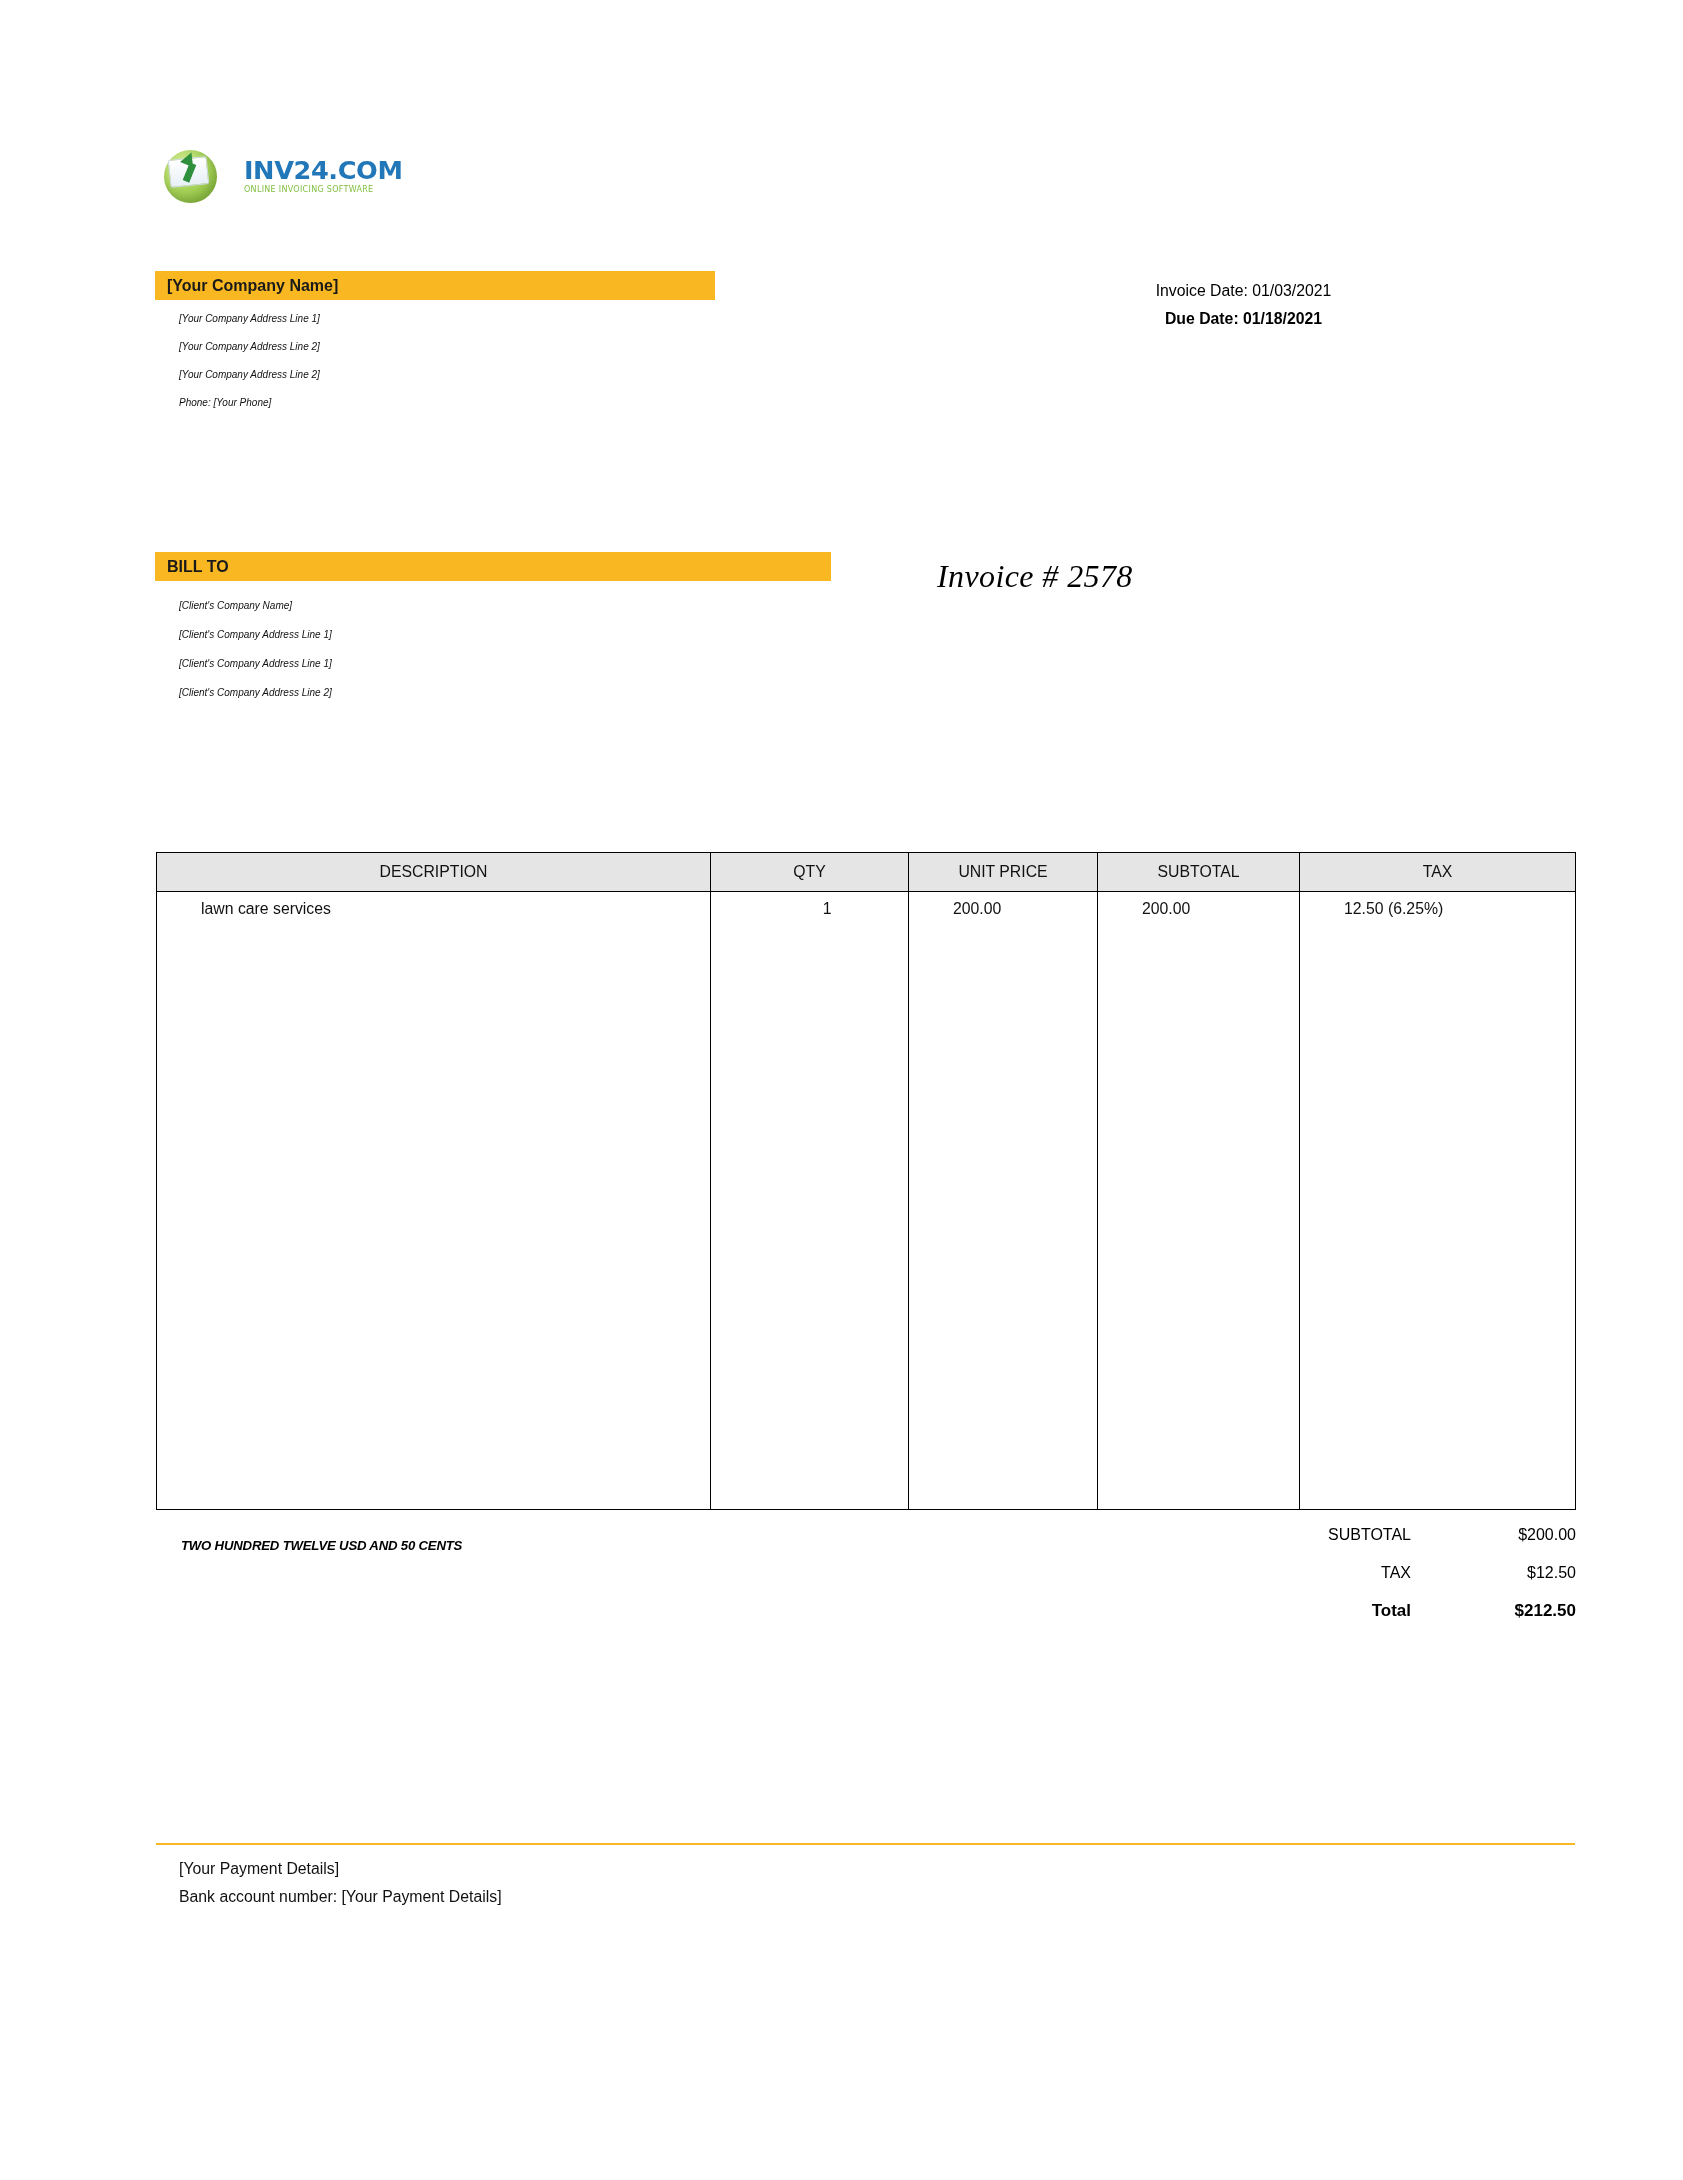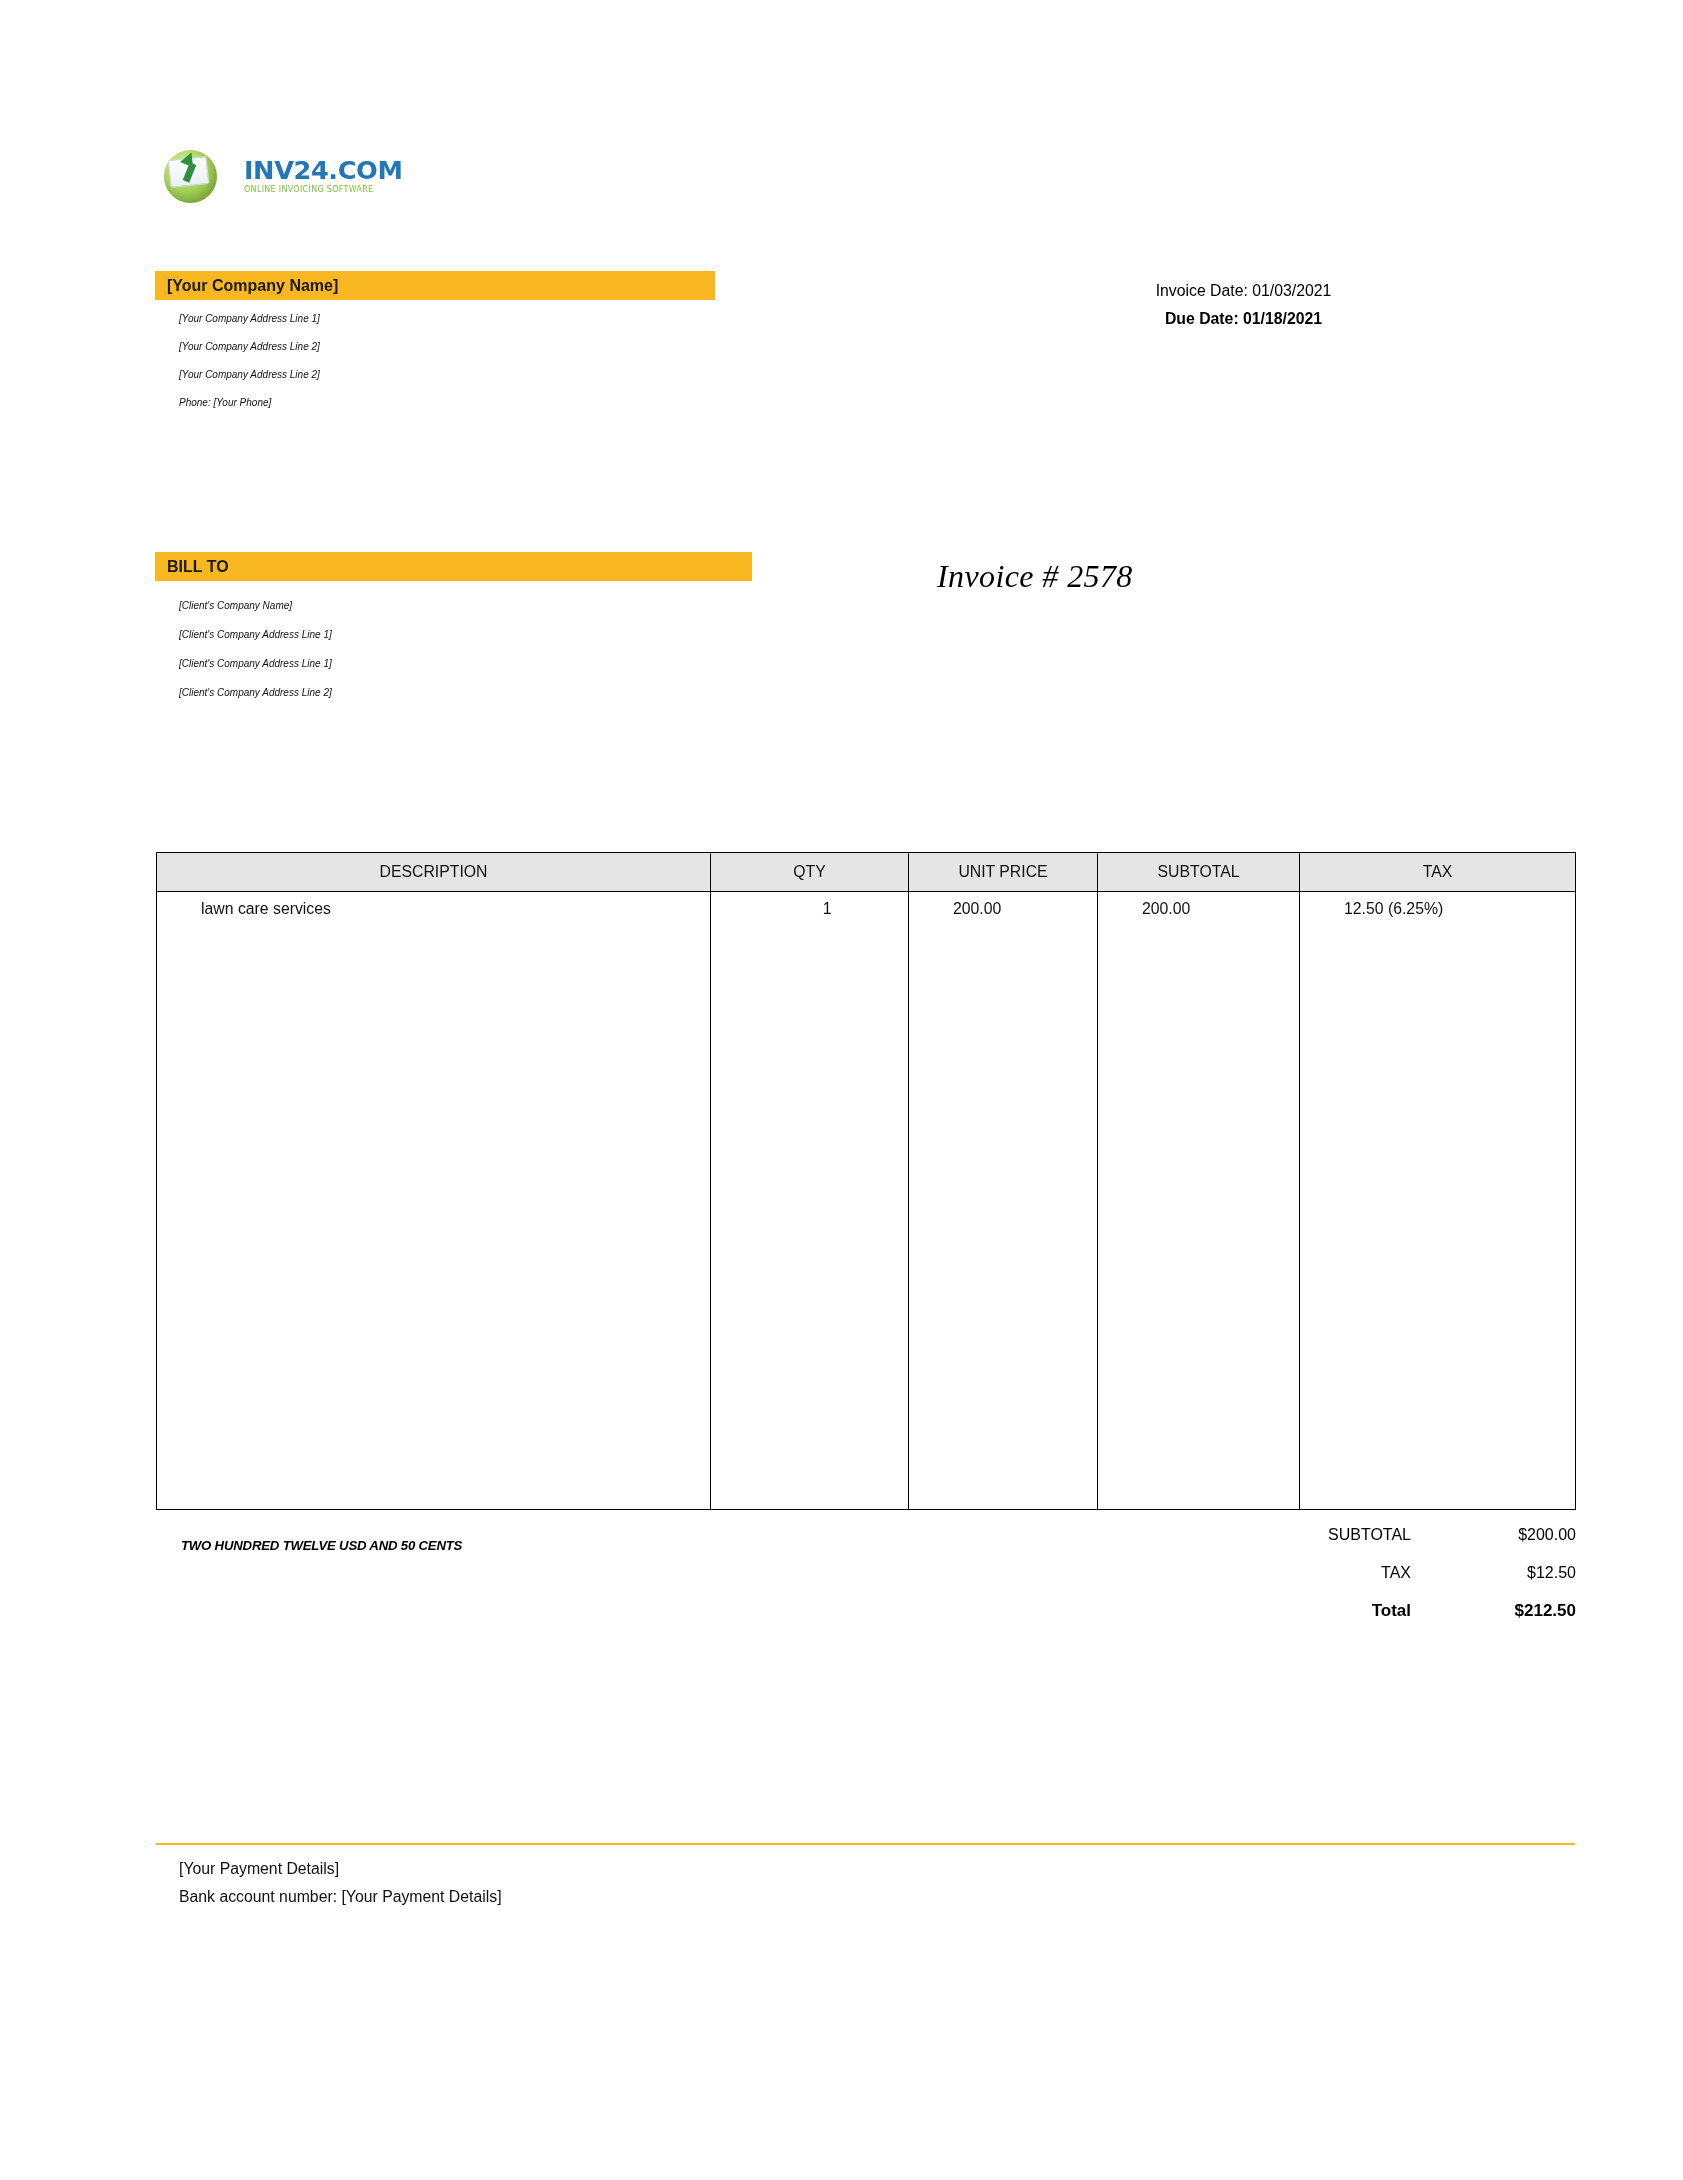--- a/index.html
+++ b/index.html
@@ -100,21 +100,21 @@
     align-items: center;
   }
   .bar span {
     font-size: 16px;
     font-weight: bold;
     color: #1a1a1a;
     padding-left: 12px;
   }
 
   #company-bar { left: 155px; top: 271px; width: 560px; }
-  #billto-bar  { left: 155px; top: 552px; width: 597px; }
+  #billto-bar  { left: 155px; top: 552px; width: 676px; }
 
   .addr-block {
     position: absolute;
     left: 179px;
     font-size: 10px;
     line-height: 28px;
     color: #111111;
     font-style: italic;
   }
   #company-addr { top: 305px; }

